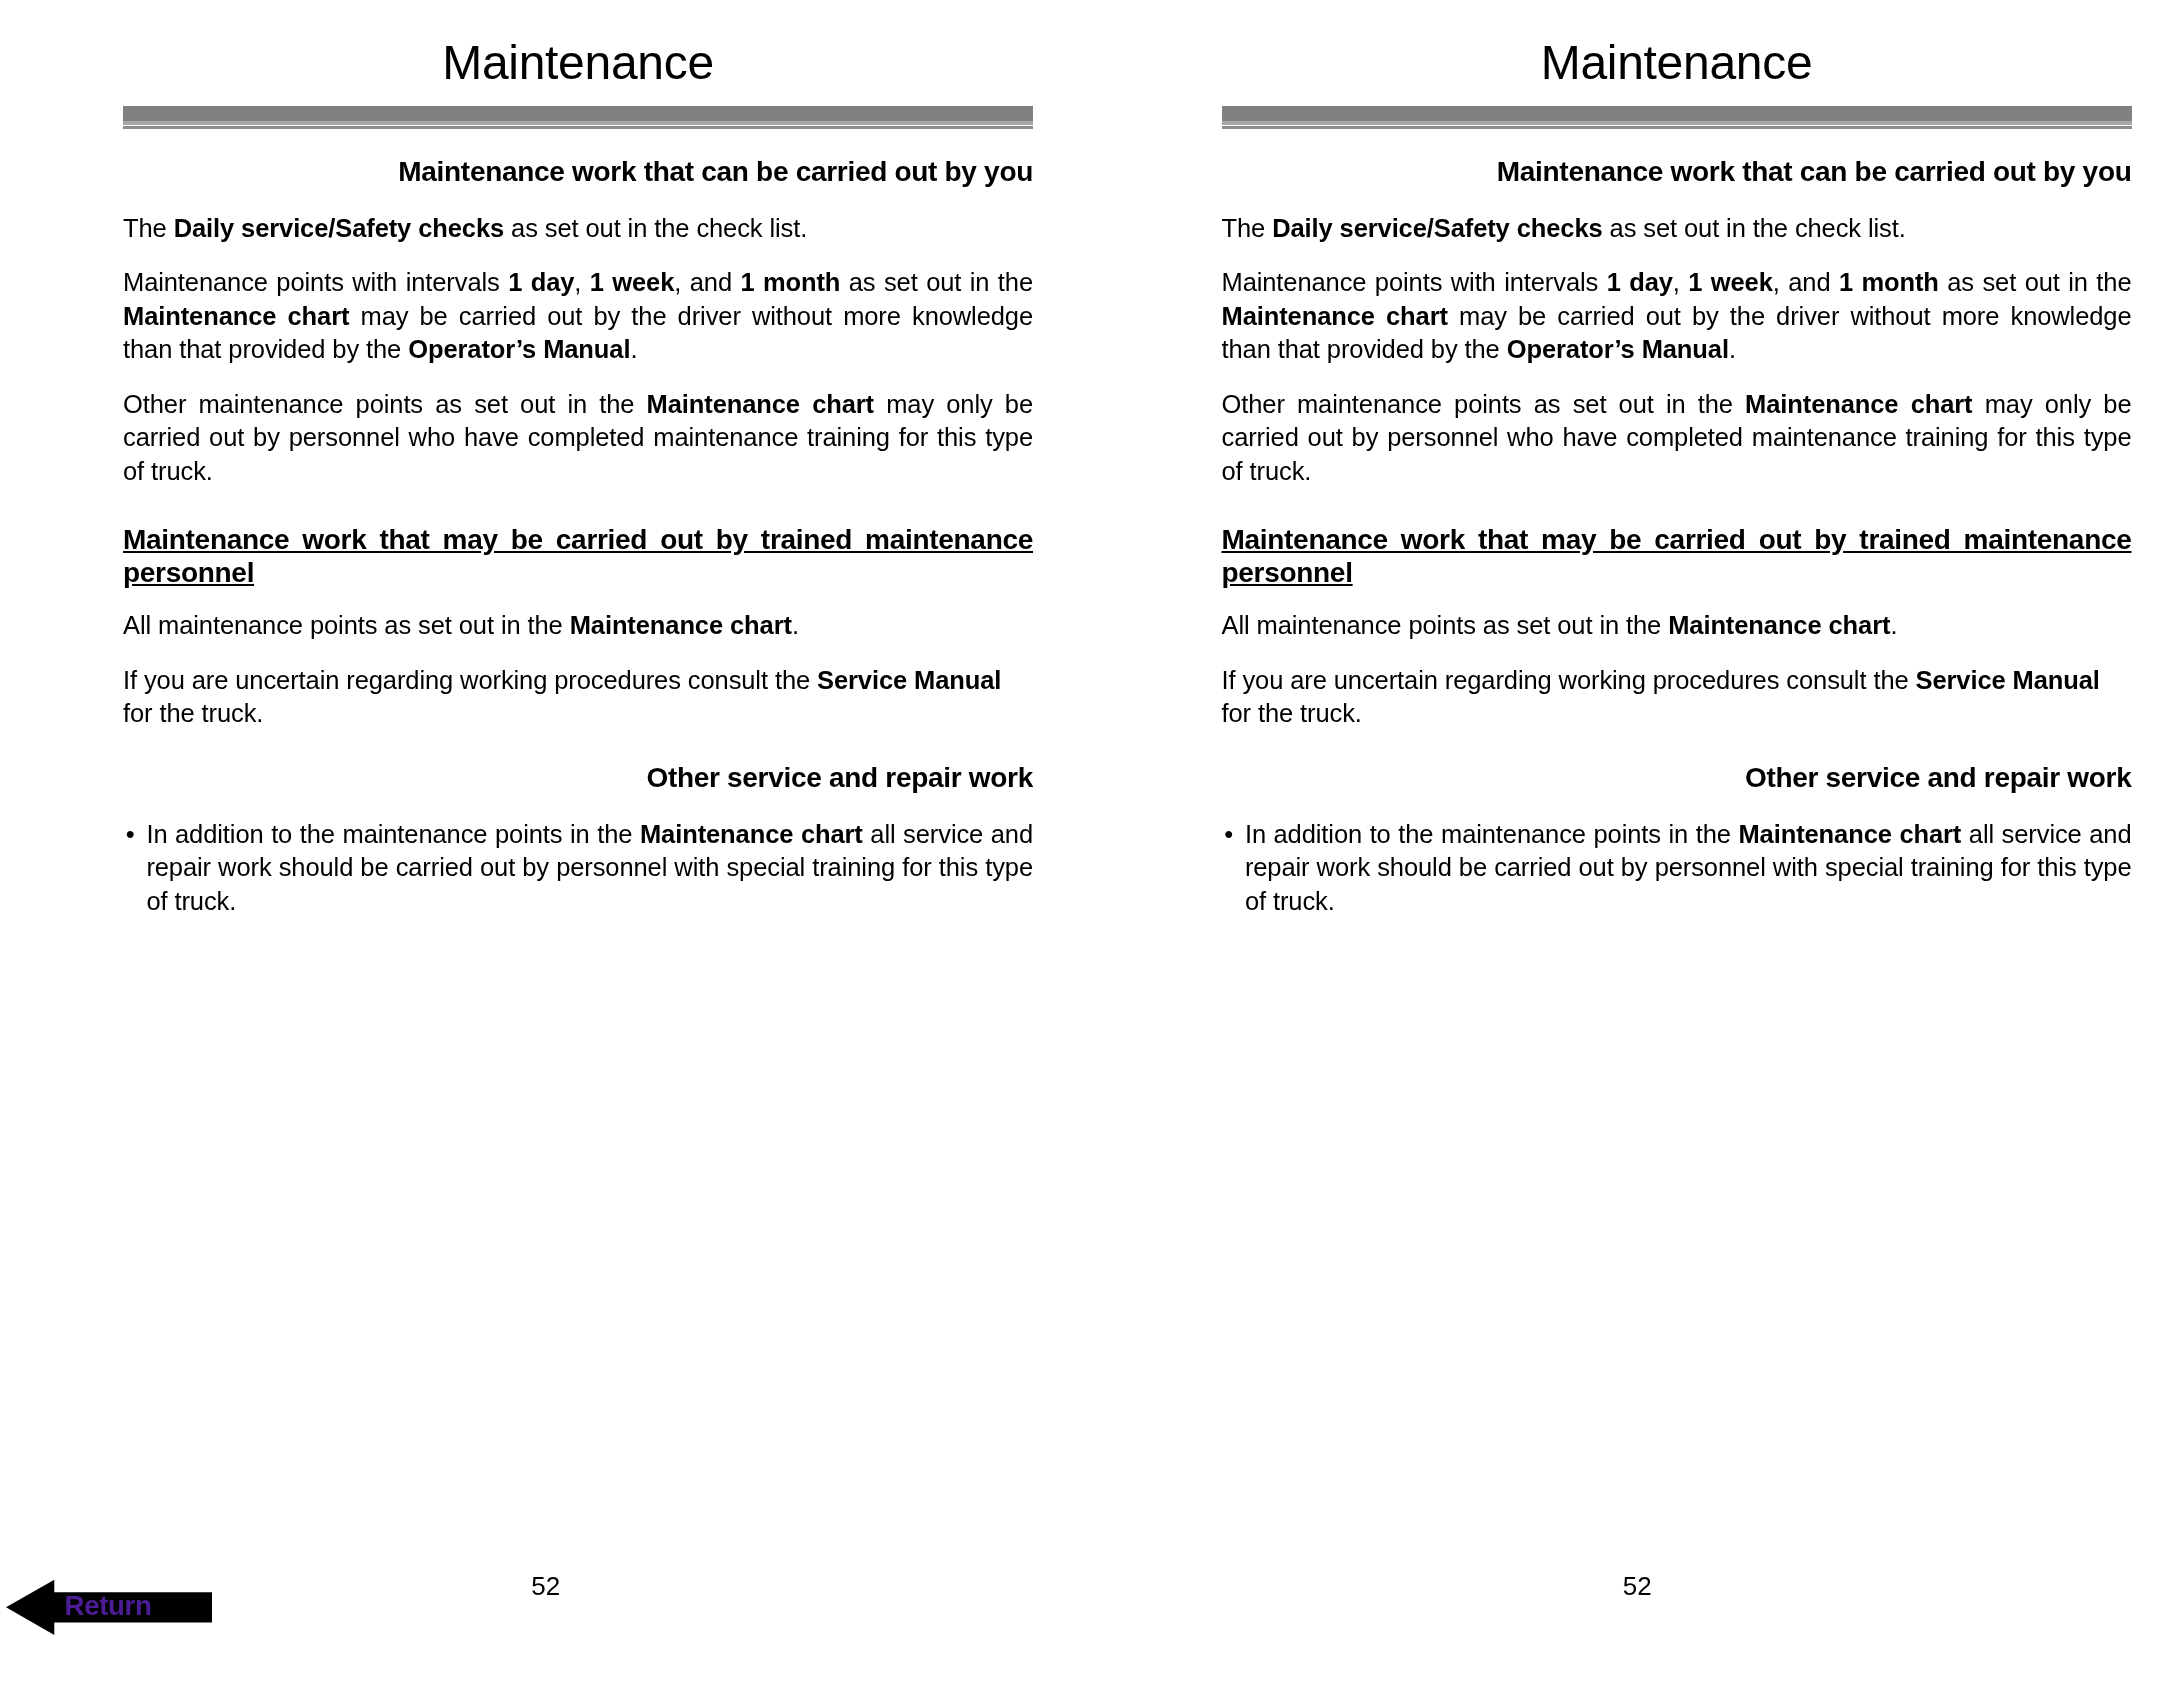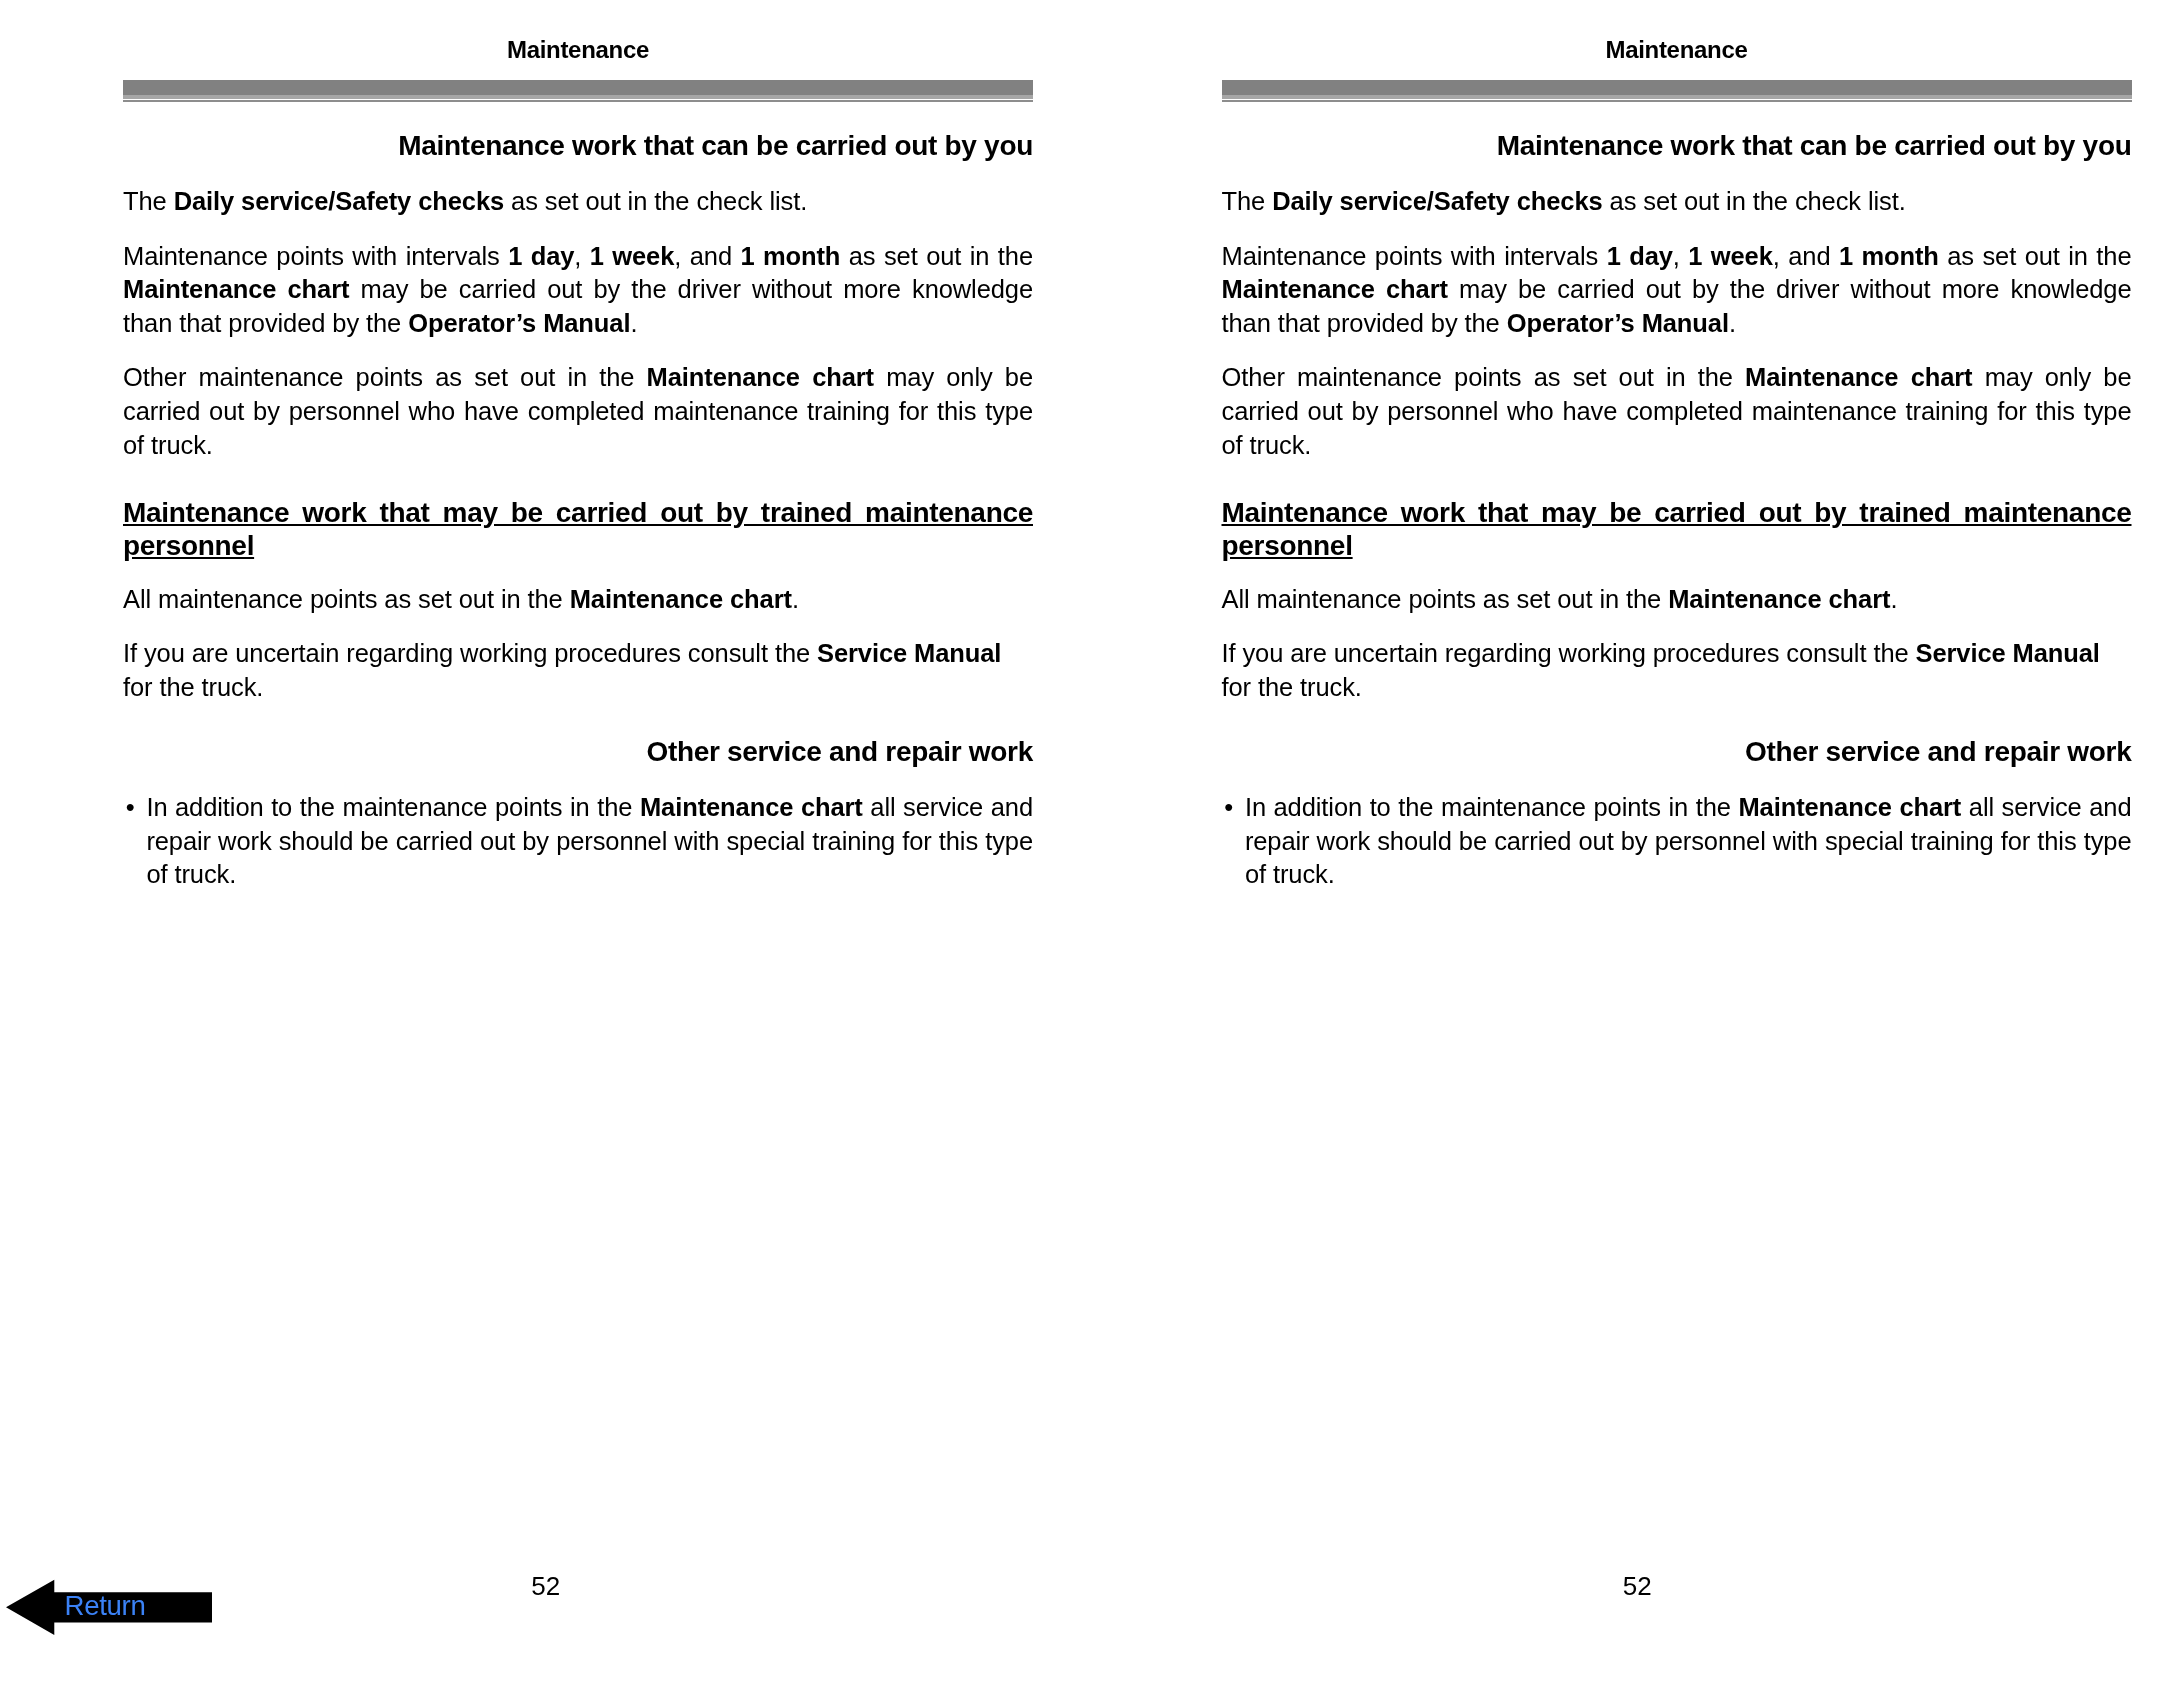--- a/index.html
+++ b/index.html
@@ -36,22 +36,22 @@
     width: 910px;
     height: 1687px;
   }
   .page.right .page-inner {
     left: 130px;
   }
 
   
   .running-head {
     text-align: center;
-    font-size: 24px;
-    font-weight: bold;
+    font-size: 48px;
+    font-weight: normal;
     letter-spacing: -0.3px;
     padding-top: 37px;
     line-height: 1.1;
   }
 
   .rule-bar {
     margin-top: 16.5px;
     height: 15px;
     background: #818181;
     border-bottom: 4.8px solid #a6a6a6;
@@ -143,23 +143,23 @@
   }
   .return-button .arrow-shape {
     position: absolute;
     inset: 0;
   }
   .return-button .arrow-label {
     position: absolute;
     left: 59px;
     top: 15px;
     width: 131px;
-    color: #3b82f6;
+    color: #4c1d95;
     font-size: 27.6px;
-    font-weight: normal;
+    font-weight: bold;
     letter-spacing: -0.3px;
     line-height: 1;
     pointer-events: none;
   }
 </style>
 </head>
 <body>
 
 <div class="spread">
 

